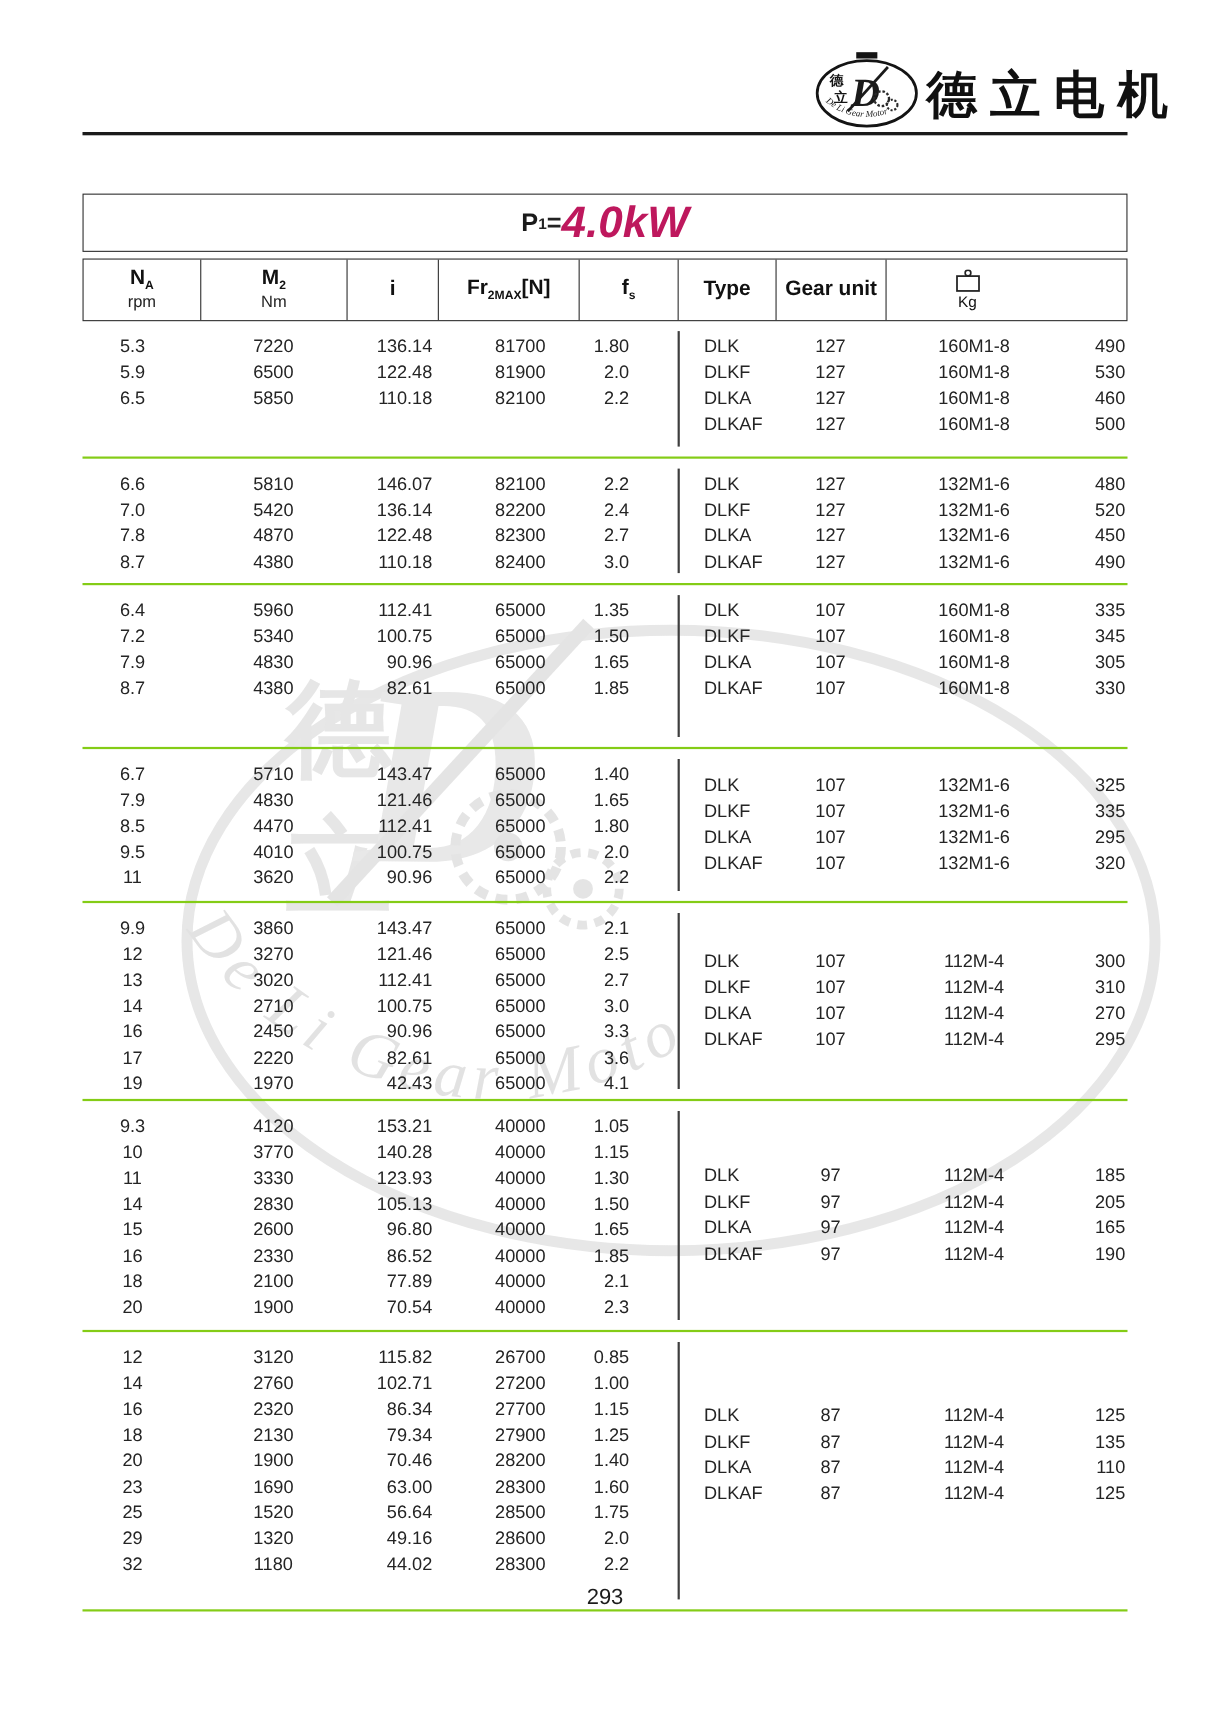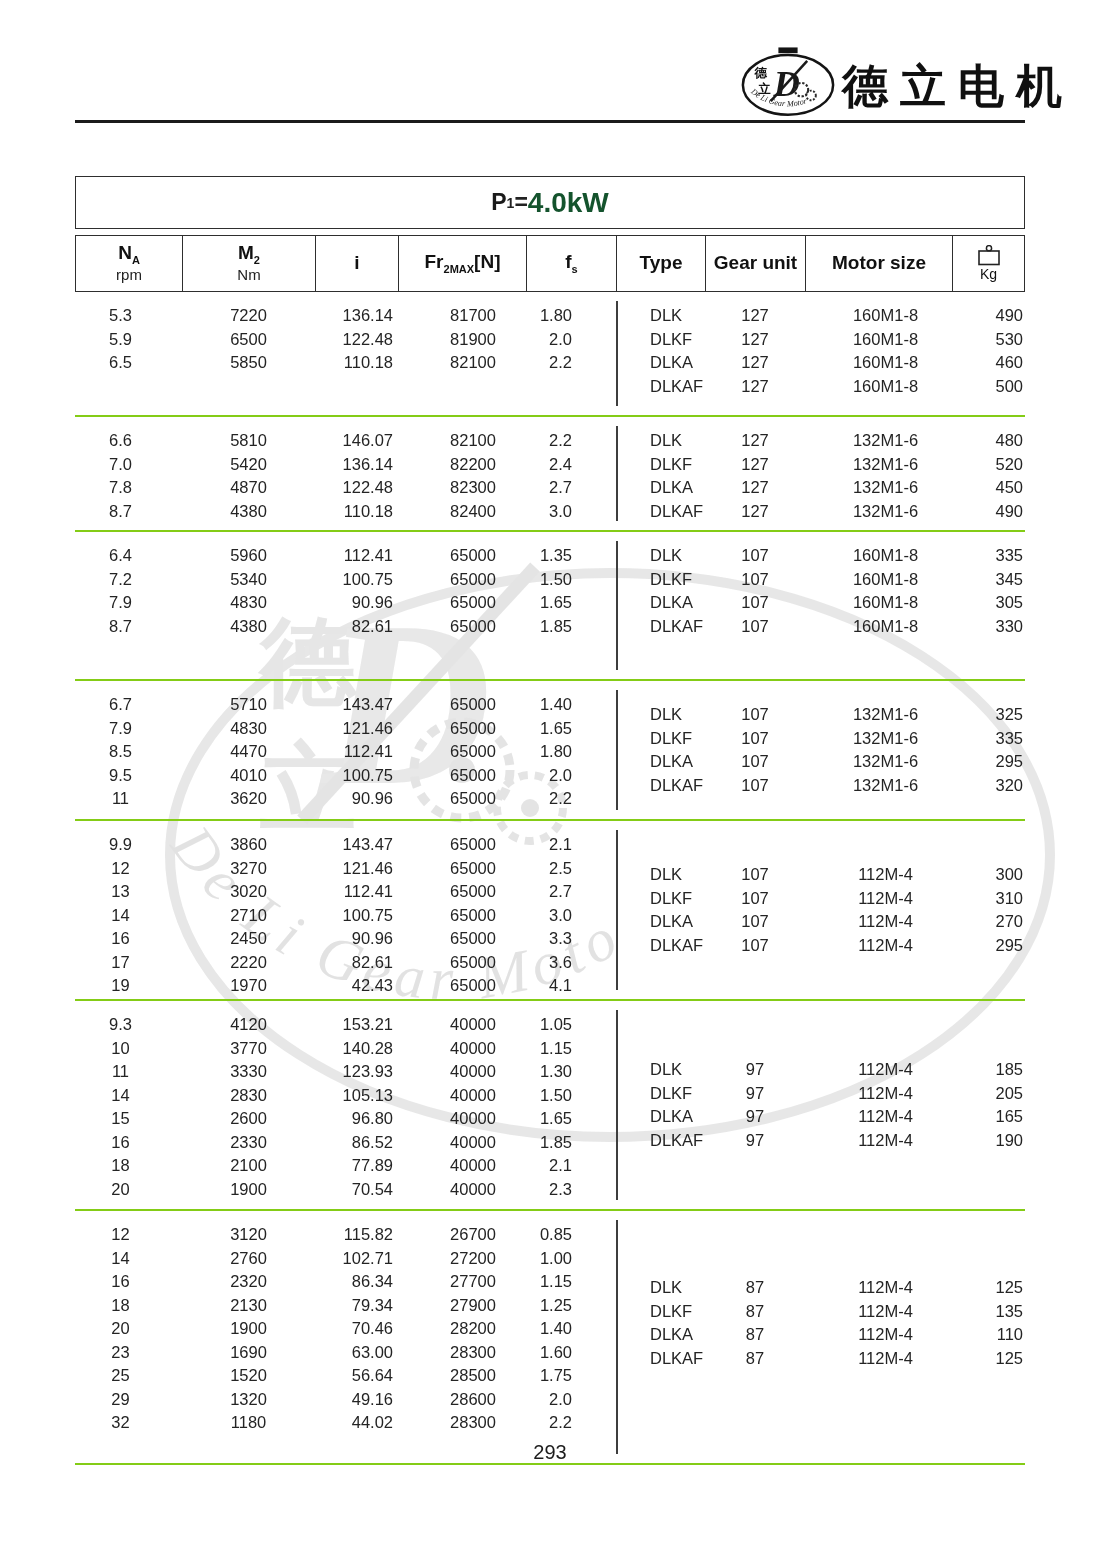--- a/index.html
+++ b/index.html
@@ -17,21 +17,21 @@
   .brand-rule{position:absolute;left:75px;top:120px;width:950px;height:3px;background:#1b1b1b;z-index:2;}
 
   
   .content{position:absolute;left:75px;top:176px;width:950px;z-index:1;}
 
   .title-box{box-sizing:border-box;height:53px;border:1.8px solid #2e2e2e;
              display:flex;align-items:center;justify-content:center;background:transparent;}
   .title-prefix{font-size:23px;font-weight:bold;color:#1a1a1a;}
   .title-sub{font-size:14px;font-weight:bold;vertical-align:sub;}
   .title-eq{font-size:23px;font-weight:bold;}
-  .title-value{font-size:28px;font-weight:bold;letter-spacing:0;color:#14532d;}
+  .title-value{font-size:40px;font-weight:bold;letter-spacing:0;color:#be185d;font-style:italic;}
 
   .head-row{box-sizing:border-box;margin-top:6px;height:57px;border:1.8px solid #2e2e2e;
             display:grid;grid-template-columns:107px 133px 83px 128px 90px 89px 100px 147px 71px;}
   .hcell{display:flex;flex-direction:column;align-items:center;justify-content:center;
          border-right:1.8px solid #2e2e2e;line-height:1.1;}
   .hcell:last-child{border-right:none;}
   .h-main{font-size:19px;font-weight:bold;color:#111;}
   .h-main sub{font-size:0.58em;font-weight:bold;}
   .h-unit{font-size:15px;color:#222;margin-top:1px;}
   .kg-cell{gap:1px;}
@@ -47,21 +47,21 @@
   .vline{position:absolute;left:541px;top:9px;bottom:9px;width:1.6px;background:#3e3e3e;}
 
   .perf-row{display:grid;grid-template-columns:107px 133px 83px 128px 90px;height:23.5px;align-items:center;}
   .variant-row{display:grid;grid-template-columns:89px 100px 147px 71px;height:23.5px;align-items:center;}
   .cell{font-size:16.5px;color:#242424;white-space:nowrap;}
   .c-na{text-align:center;padding-right:16px;}
   .c-m2{text-align:center;}
   .c-i{text-align:right;padding-right:5px;}
   .c-fr{text-align:center;padding-left:22px;}
   .c-fs{text-align:right;padding-right:44px;}
-  .c-type{text-align:left;padding-left:34px;}
+  .c-type{text-align:left;padding-left:24px;}
   .c-gear{text-align:center;}
   .c-motor{text-align:center;padding-left:14px;}
   .c-kg{text-align:right;padding-left:6px;}
 
   
   .page-number{position:absolute;left:0;top:1441px;width:100%;text-align:center;
                font-size:20px;color:#1c1c1c;z-index:1;}
 
   .wm-serif{font-family:"Liberation Serif","DejaVu Serif",serif;}
 </style>
@@ -131,23 +131,20 @@
       </div>
       <div class="hcell">
         <div class="h-main"><span>f</span><sub>s</sub></div>
       </div>
       <div class="hcell">
         <div class="h-main">Type</div>
       </div>
       <div class="hcell">
         <div class="h-main">Gear unit</div>
       </div>
-      <div class="hcell">
-        <div class="h-main">Motor size</div>
-      </div>
       <div class="hcell kg-cell">
         <svg width="28" height="21" viewBox="0 0 28 21">
           <circle cx="14" cy="3.2" r="2.6" fill="none" stroke="#222" stroke-width="1.5"></circle>
           <rect x="4" y="6" width="20" height="13.5" fill="none" stroke="#222" stroke-width="1.6"></rect>
         </svg>
         <div class="kg-label">Kg</div>
       </div>
     </div>
 
     <div id="blocks">

